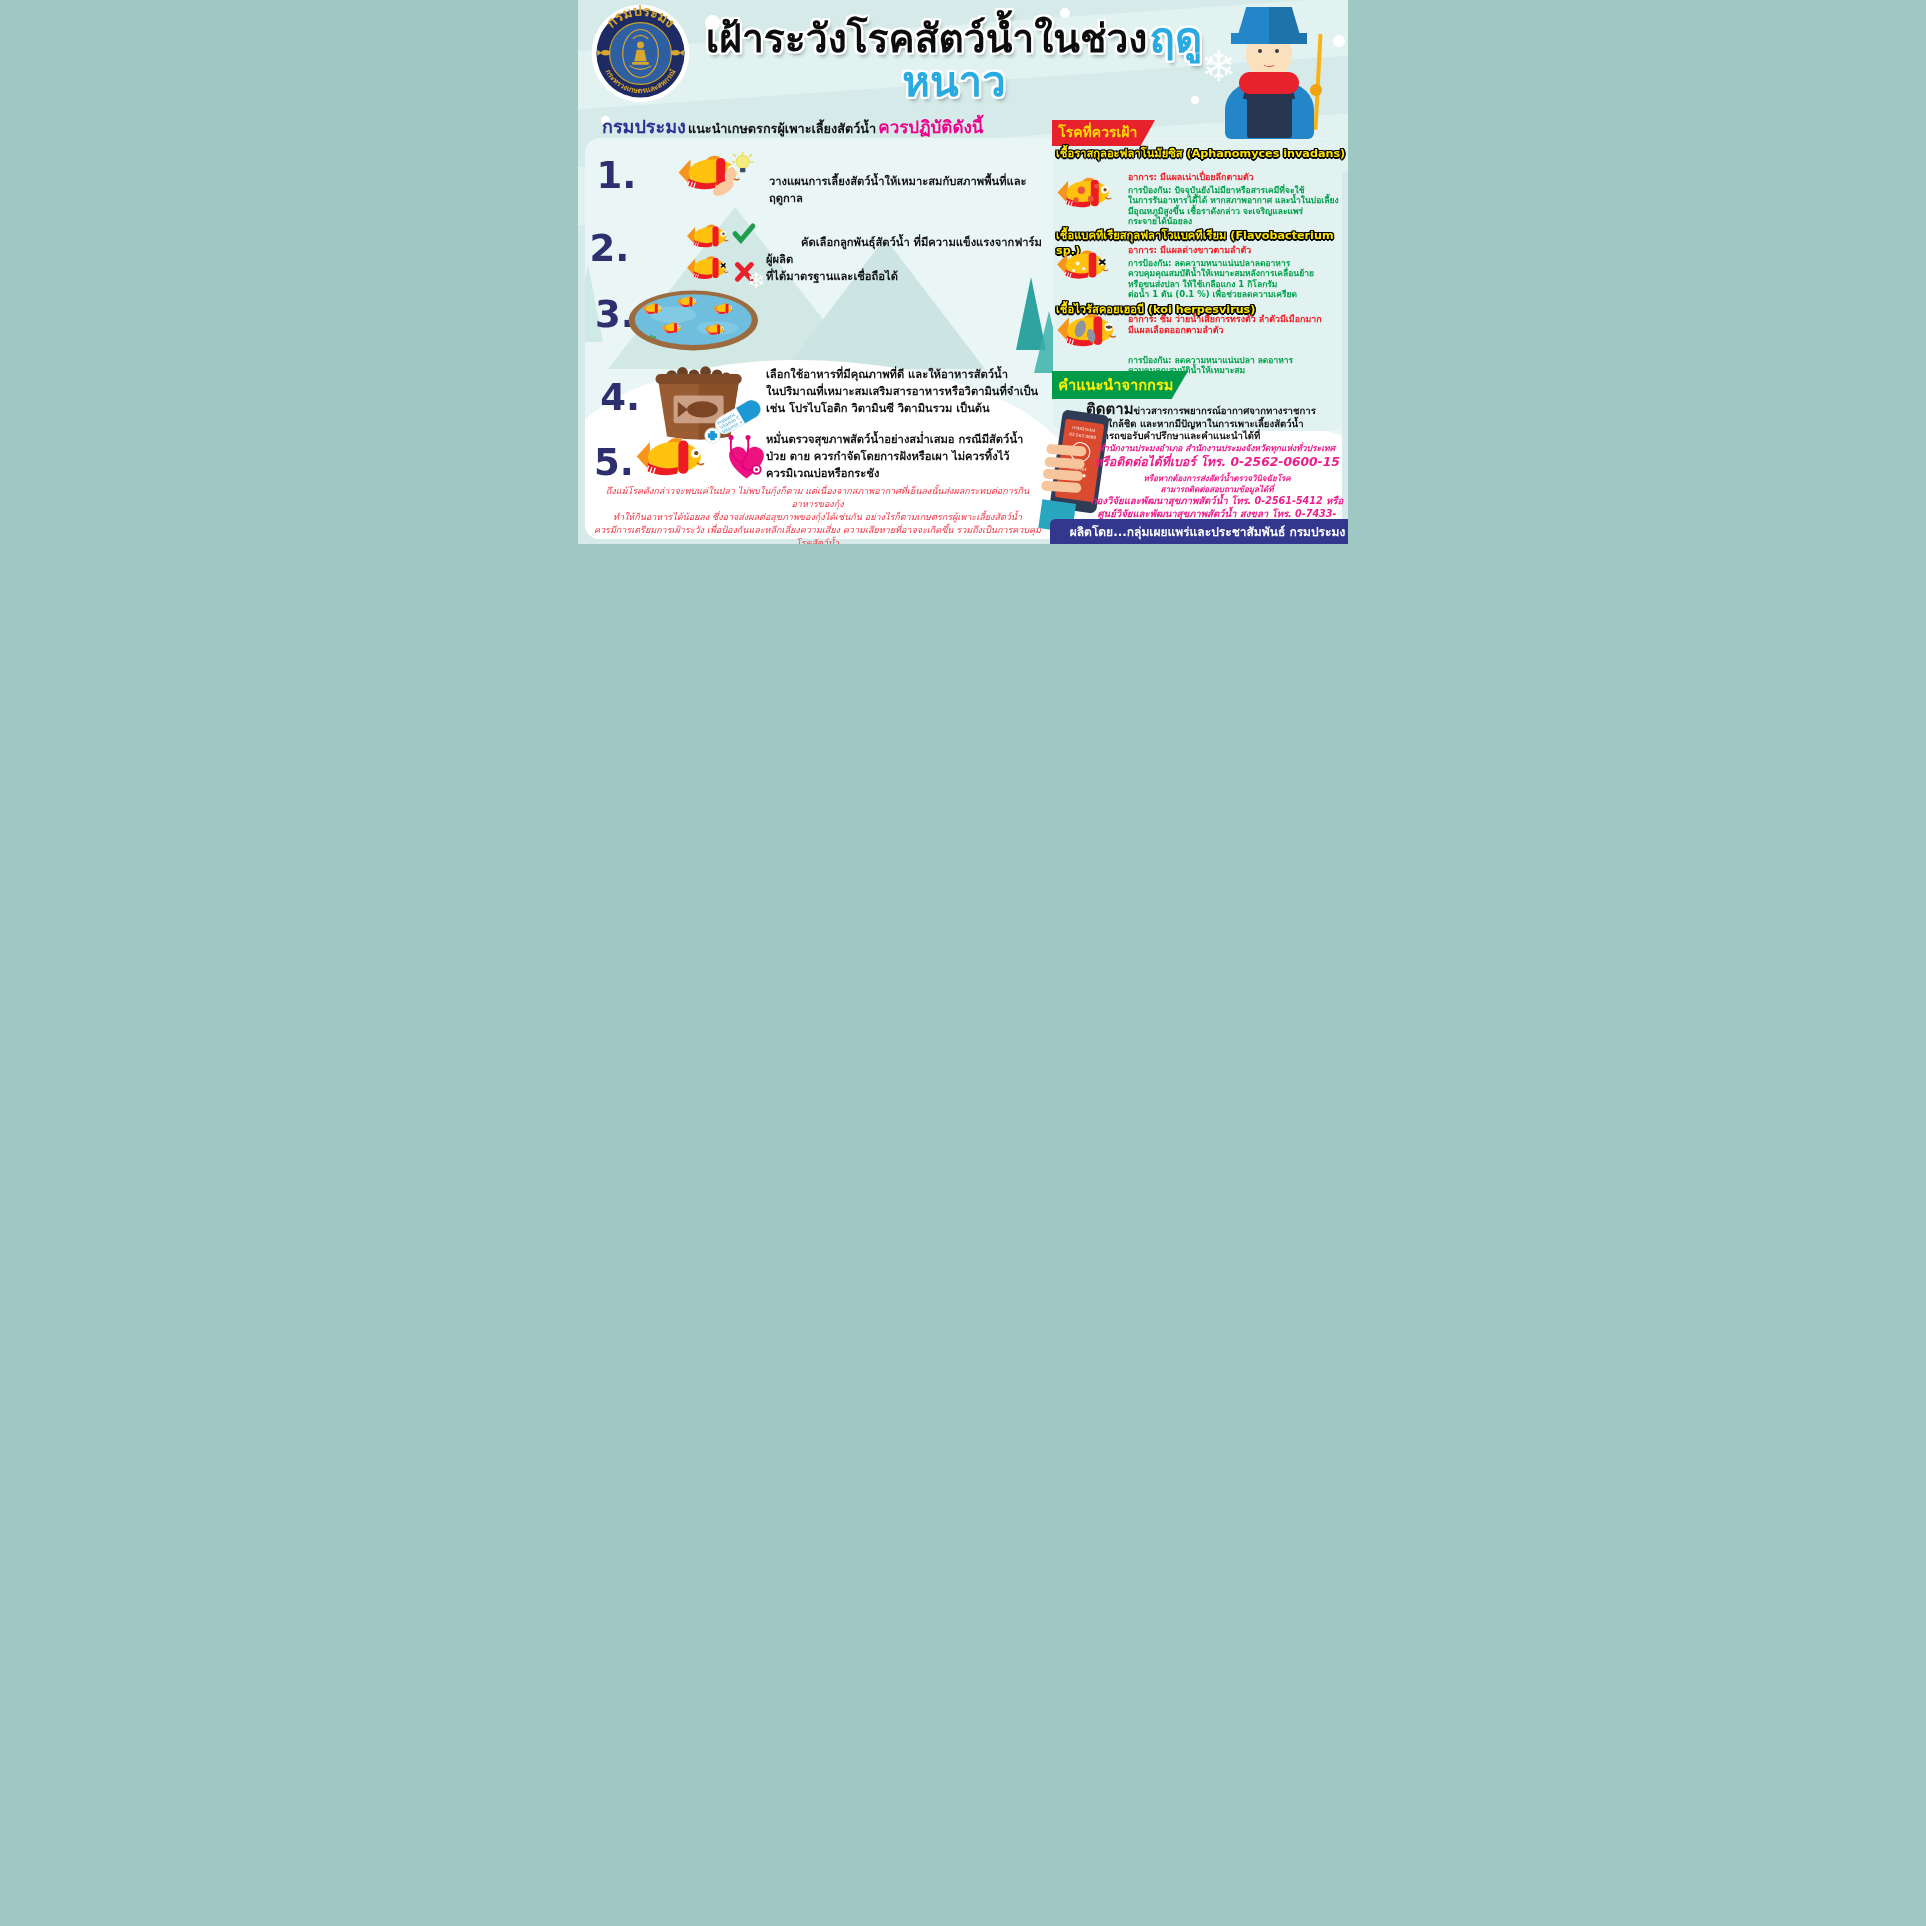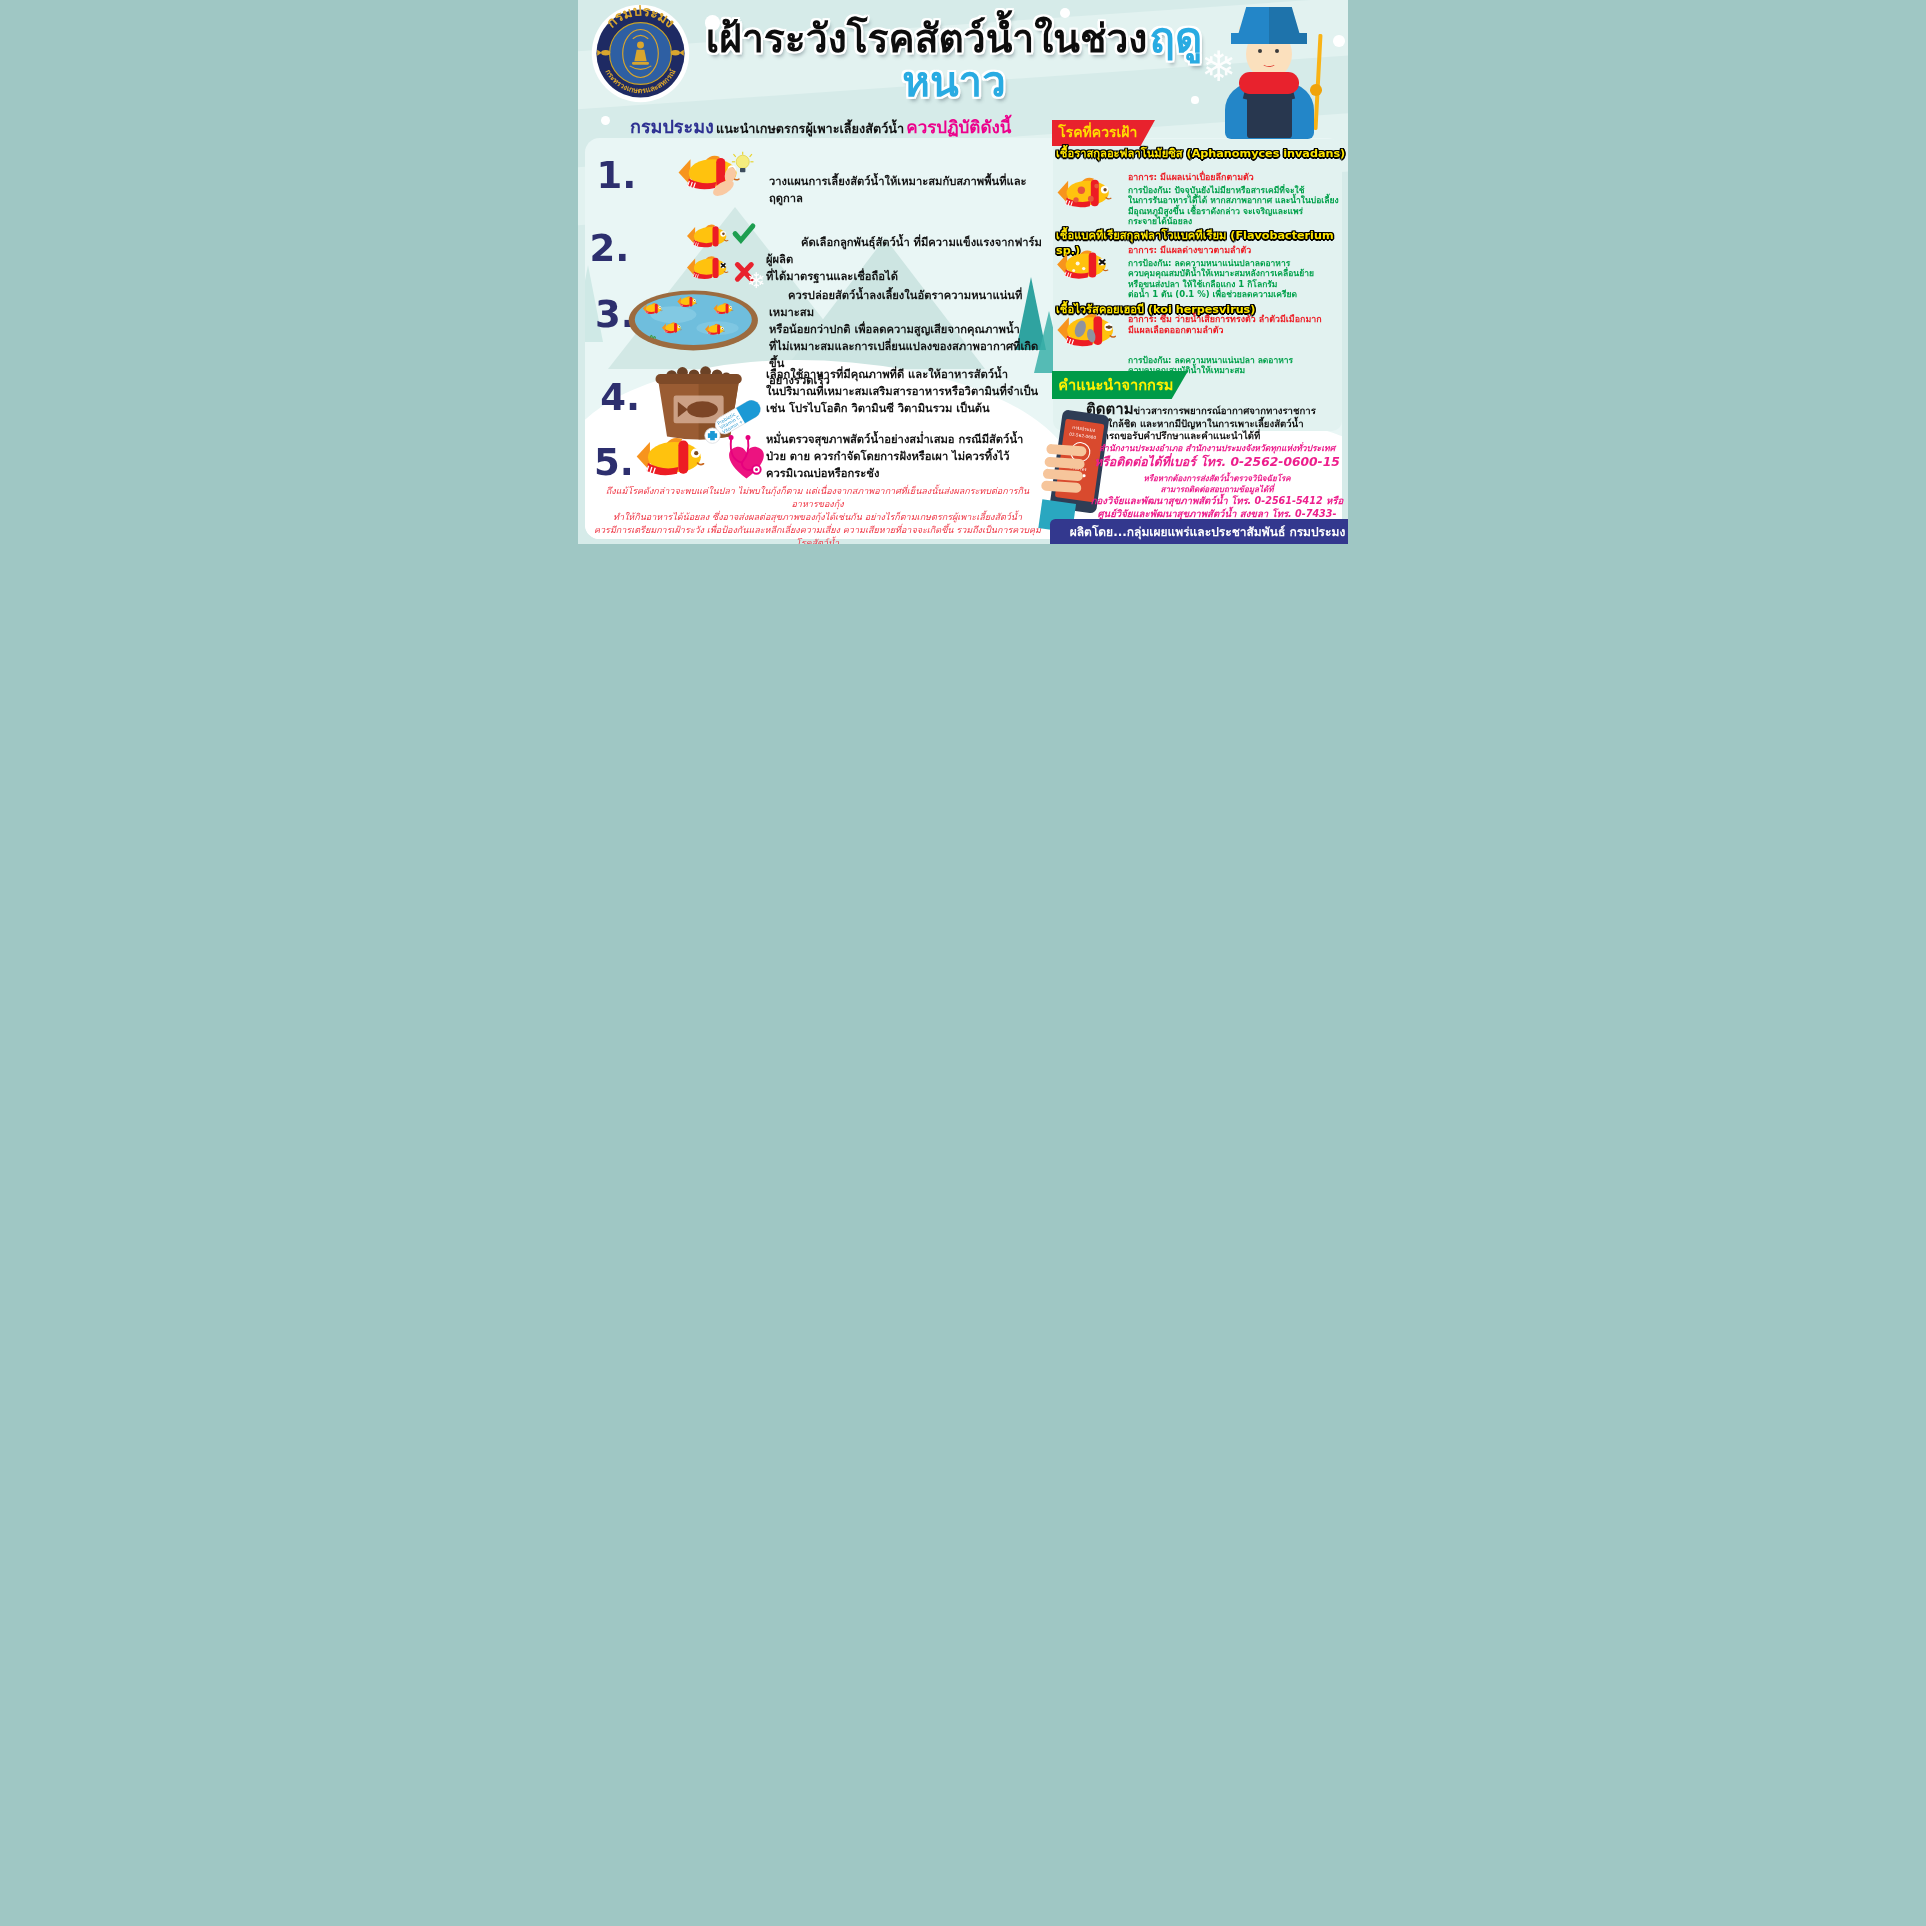--- a/index.html
+++ b/index.html
@@ -19,21 +19,21 @@
   .logo{position:absolute;left:13px;top:3.9px;width:99px;height:99px;}
 
   
   .title{position:absolute;left:116px;top:16px;width:520px;text-align:center;font-weight:bold;line-height:1.05;}
   .outline-w{text-shadow:-1.9px -1.9px 0 #fff,1.9px -1.9px 0 #fff,-1.9px 1.9px 0 #fff,1.9px 1.9px 0 #fff,0 -2.3px 0 #fff,0 2.3px 0 #fff,-2.3px 0 0 #fff,2.3px 0 0 #fff,2.3px 3.9px 3.9px rgba(60,80,90,.45);}
   .t-navy{color:#2e3192;font-size:43px;}
   .t-red{color:#ed1c24;font-size:48px;}
   .t-black{color:#0d0d0d;font-size:39px;}
   .t-cyan{color:#29abe2;font-size:42px;}
 
-  .subtitle{position:absolute;left:24px;top:112px;width:443px;white-space:nowrap;font-weight:bold;margin-left:28px;}
+  .subtitle{position:absolute;left:24px;top:112px;width:443px;white-space:nowrap;font-weight:bold;}
   .s-blue{color:#2e3192;font-size:18px;}
   .s-black{color:#111;font-size:12.7px;font-weight:600;}
   .s-pink{color:#ec008c;font-size:17px;}
 
   
   .farmer{position:absolute;left:636px;top:7px;width:116px;height:193px;}
   .f-rod{position:absolute;left:102px;top:27px;width:4.2px;height:96px;background:#f9b316;transform:rotate(3deg);border-radius:1.5px;}
   .f-reel{position:absolute;left:96px;top:77px;width:11.6px;height:11.6px;border-radius:50%;background:#f0a30a;}
   .f-body{position:absolute;left:10.8px;top:76px;width:89px;height:56px;background:#2386c8;border-radius:27px 27px 6.2px 6.2px;}
   .f-bib{position:absolute;left:22.3px;top:10px;width:45px;height:45px;background:#28374f;border-radius:3.1px;}
@@ -273,26 +273,20 @@
       </g>
     <g transform="translate(88,108) scale(.5)">
         <use href="#fishG"></use>
       </g>
     <g transform="translate(200,112) scale(.5)">
         <use href="#fishG"></use>
       </g>
     <path d="M60 150 q3 -12 6 0 M68 152 q3 -10 6 0" stroke="#3f9b3f" stroke-width="3" fill="none"></path>
   </svg>
   <span class="flake" style="left:169px;top:270px;font-size:21.6px">❄</span>
-  <div class="step-text st3">
-      <div>ควรปล่อยสัตว์น้ำลงเลี้ยงในอัตราความหนาแน่นที่เหมาะสม</div>
-      <div>หรือน้อยกว่าปกติ เพื่อลดความสูญเสียจากคุณภาพน้ำ</div>
-      <div>ที่ไม่เหมาะสมและการเปลี่ยนแปลงของสภาพอากาศที่เกิดขึ้น</div>
-      <div>อย่างรวดเร็ว</div>
-    </div>
 
   <div class="step-num" style="left:22.3px;top:379px">4.</div>
   <svg class="step-icon" style="left:59px;top:360px" width="129" height="85" viewBox="0 0 335 220">
     <g fill="#6b4226">
       <circle cx="90" cy="40" r="14"></circle>
         <circle cx="118" cy="32" r="14"></circle>
         <circle cx="148" cy="38" r="14"></circle>
       <circle cx="178" cy="30" r="14"></circle>
         <circle cx="208" cy="38" r="14"></circle>
         <circle cx="232" cy="44" r="12"></circle>

